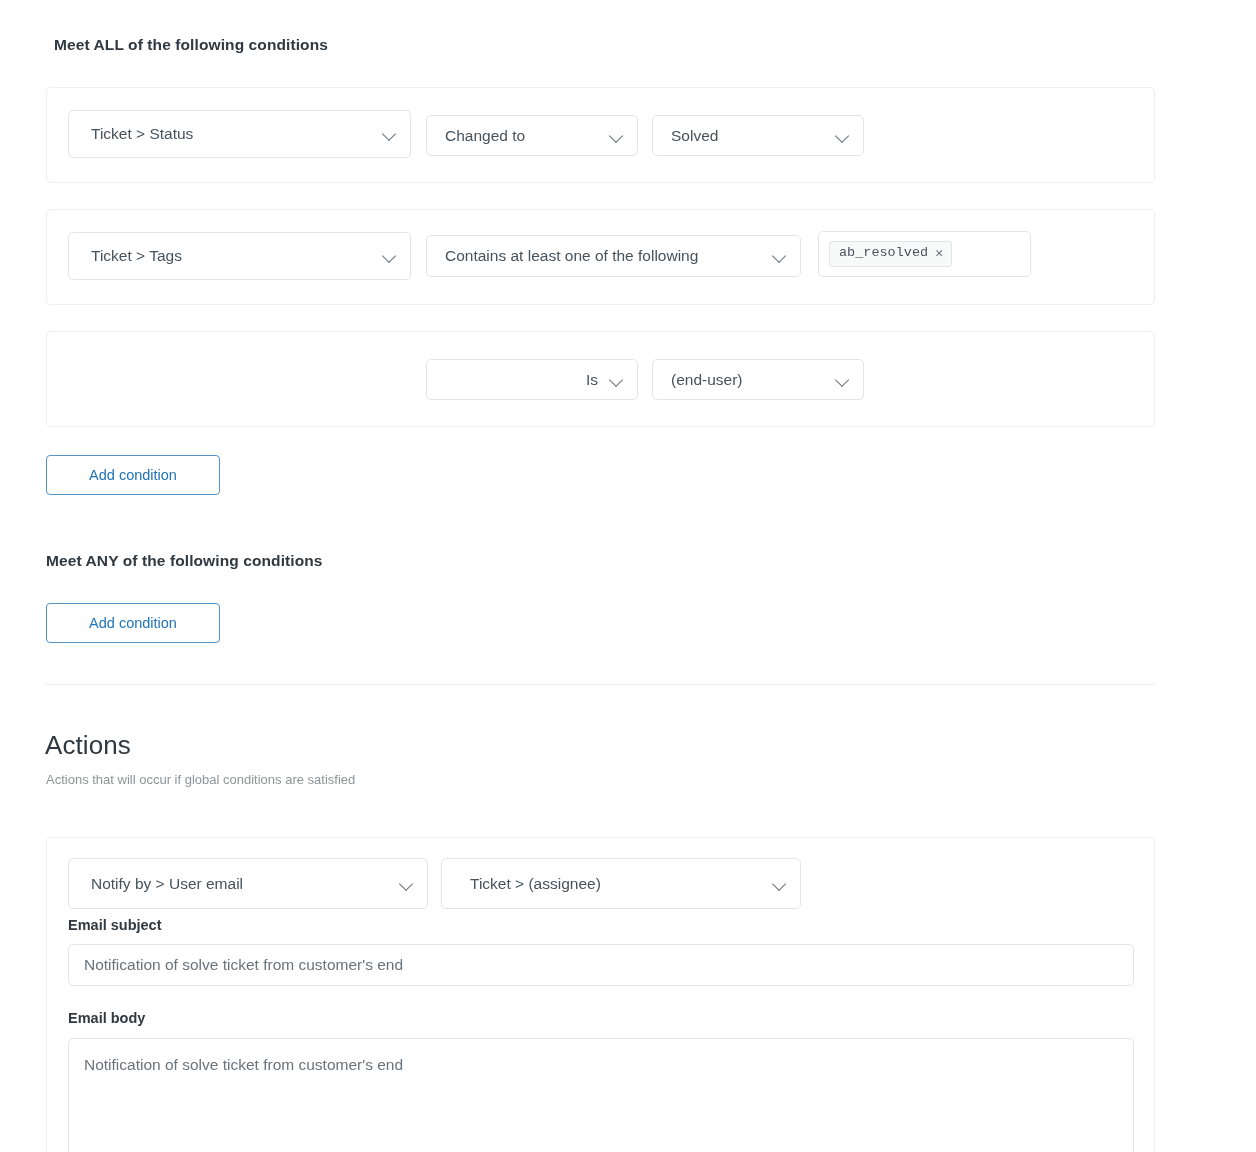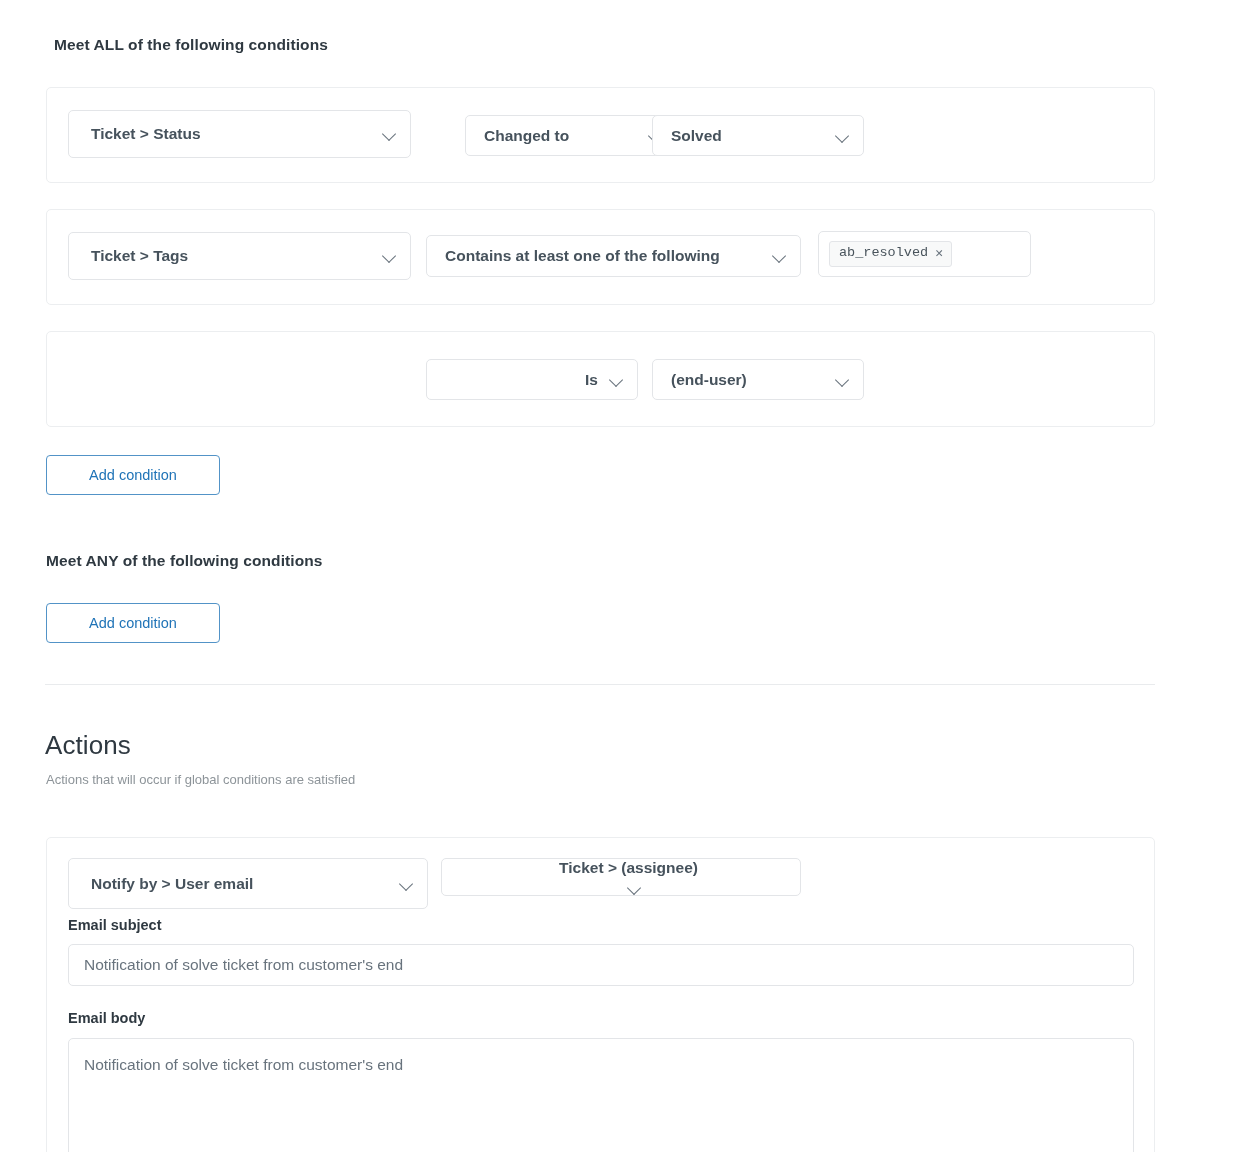--- a/index.html
+++ b/index.html
@@ -47,21 +47,20 @@
     justify-content: space-between;
     background: #ffffff;
     border: 1px solid #e3e5e8;
     border-radius: 5px;
     padding: 0 13px 0 22px;
     font-size: 15.5px;
     color: #46525c;
     cursor: pointer;
     white-space: nowrap;
     overflow: hidden;
-    font-weight: bold;
   }
   .select .sel-text {
     flex: 0 1 auto;
     overflow: hidden;
     text-overflow: ellipsis;
   }
   .chev {
     flex: 0 0 auto;
     margin-left: 12px;
     width: 14px;
@@ -197,21 +196,21 @@
 
 <div class="page">
 
   <div class="group-heading" style="position:absolute; left:54px; top:36px;">Meet ALL of the following conditions</div>
 
   <div class="cond-card" style="top:87px; height:96px;">
     <div class="select" style="left:21px; top:22px; width:343px; height:48px;">
       <span class="sel-text">Ticket &gt; Status</span>
       <span class="chev"></span>
     </div>
-    <div class="select" style="left:379px; top:27px; width:212px; height:41px; padding-left:18px;margin-left:39px;">
+    <div class="select" style="left:379px; top:27px; width:212px; height:41px; padding-left:18px;">
       <span class="sel-text">Changed to</span>
       <span class="chev"></span>
     </div>
     <div class="select" style="left:605px; top:27px; width:212px; height:41px; padding-left:18px;">
       <span class="sel-text">Solved</span>
       <span class="chev"></span>
     </div>
   </div>
 
   <div class="cond-card" style="top:209px; height:96px;">
@@ -253,21 +252,21 @@
   <div class="actions-title" style="left:45px; top:730px;">Actions</div>
   <div class="actions-sub" style="left:46px; top:772px;">Actions that will occur if global conditions are satisfied</div>
 
   <div class="action-card" style="top:837px; height:330px;">
 
     <div class="select" style="left:21px; top:20px; width:360px; height:51px;">
       <span class="sel-text">Notify by &gt; User email</span>
       <span class="chev"></span>
     </div>
 
-    <div class="select" style="left:394px; top:20px; width:360px; height:38px; padding-left:28px;flex-direction:column;">
+    <div class="select" style="left:394px; top:20px; width:360px; height:51px; padding-left:28px;">
       <span class="sel-text">Ticket &gt; (assignee)</span>
       <span class="chev"></span>
     </div>
 
     <div class="field-label" style="left:21px; top:79px;">Email subject</div>
 
     <div class="text-input" style="left:21px; top:106px; width:1066px; height:42px;">
       <span>Notification of solve ticket from customer's end</span>
     </div>
 

